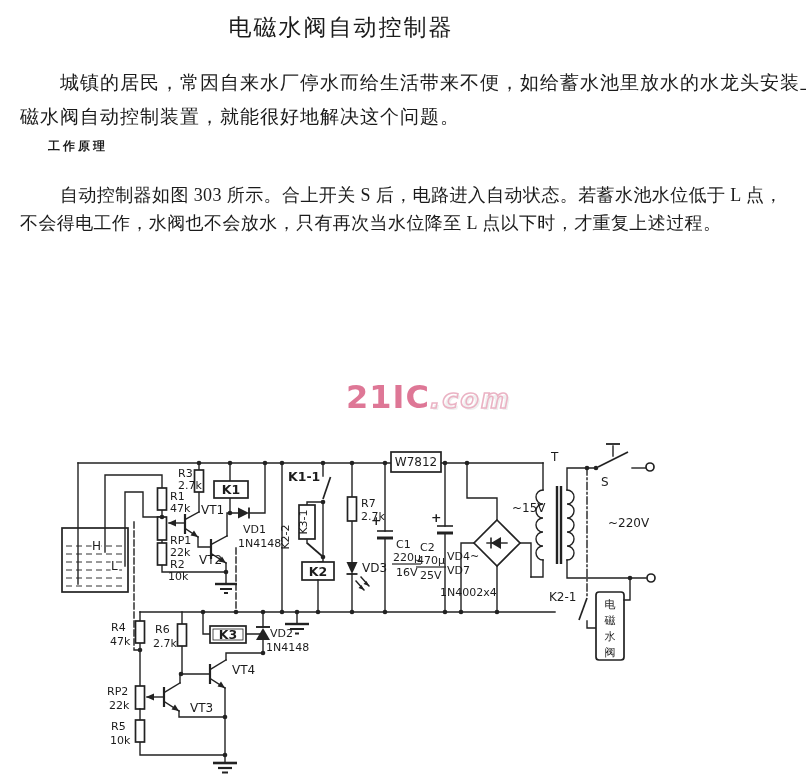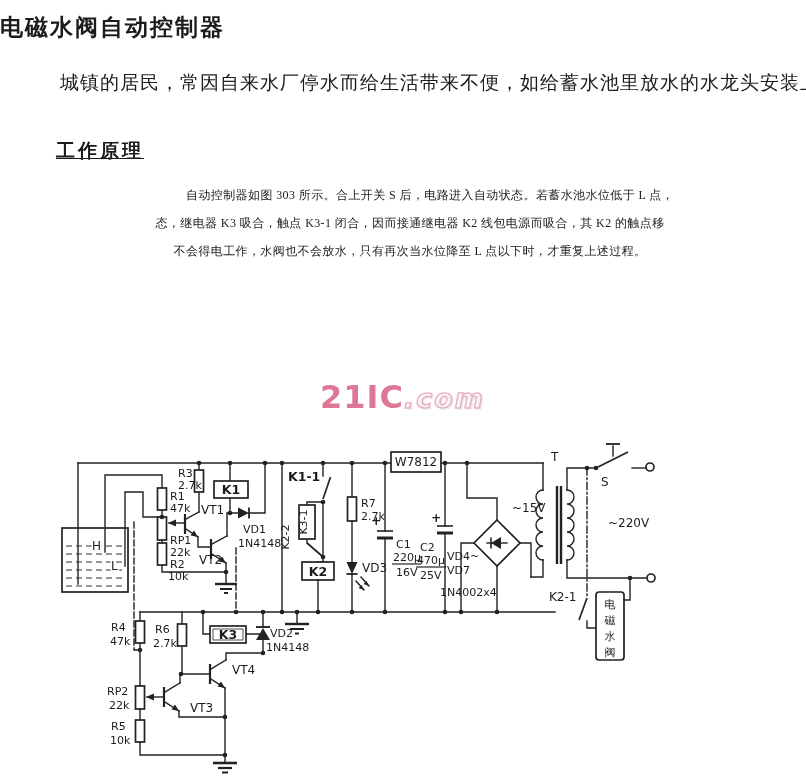--- a/index.html
+++ b/index.html
@@ -3,37 +3,37 @@
 <meta charset="utf-8">
 <style>
   html,body{margin:0;padding:0;}
   body{
     width:806px;height:784px;position:relative;overflow:hidden;
     background:#ffffff;color:#1b1b1b;
     font-family:"Liberation Serif", serif;
   }
   .abs{position:absolute;}
   #title{
-    top:12px;left:0;width:682px;
-    font-size:23px;font-weight:bold;letter-spacing:2px;
+    top:12px;left:0;width:682px;text-align:center;
+    font-size:23px;font-weight:normal;letter-spacing:2px;
   }
   .para{left:20px;width:780px;white-space:nowrap;}
   #para1{top:66px;font-size:19px;line-height:34px;letter-spacing:1px;}
-  #para2{top:181px;font-size:12px;line-height:28.2px;letter-spacing:0.4px;text-align:center;}
+  #para2{top:181px;font-size:18px;line-height:28.2px;letter-spacing:0.4px;}
   .indent{text-indent:40px;}
   #heading{
-    top:138px;left:56px;font-size:19px;font-weight:bold;letter-spacing:3px;text-decoration:underline;
+    top:138px;left:48px;font-size:12px;font-weight:bold;letter-spacing:3px;
   }
   #watermark{
     top:378px;left:320px;z-index:5;white-space:nowrap;
     mix-blend-mode:multiply;opacity:.85;
     font-family:"DejaVu Sans", sans-serif;
   }
   .wm-main{
-    font-size:32px;font-weight:bold;letter-spacing:1px;color:#d95f84;
+    font-size:32px;font-weight:bold;letter-spacing:1px;color:#d95f84;margin-left:26px;
   }
   .wm-suffix{
     font-size:27px;font-weight:bold;font-style:italic;letter-spacing:2px;
     color:rgba(255,255,255,0.1);
     -webkit-text-stroke:1.6px #e7a6ba;
     text-shadow:2px 2px 0 rgba(180,180,180,0.25);
     margin-top:16px;
   }
   #circuit-svg{top:430px;left:0;}
   
@@ -48,27 +48,27 @@
   .probe-lab{font-family:"DejaVu Sans", sans-serif;font-size:12px;fill:#1c1c1c;
     paint-order:stroke;stroke:#fff;stroke-width:3px;}
 </style>
 </head>
 <body>
 
 <div class="abs" id="title">电磁水阀自动控制器</div>
 
 <div class="abs para" id="para1">
   <div class="indent">城镇的居民，常因自来水厂停水而给生活带来不便，如给蓄水池里放水的水龙头安装上电</div>
+  <div>磁水阀自动控制装置，就能很好地解决这个问题。</div>
 </div>
 
 <div class="abs" id="heading">工作原理</div>
 
 <div class="abs para" id="para2">
   <div class="indent">自动控制器如图 303 所示。合上开关 S 后，电路进入自动状态。若蓄水池水位低于 L 点，</div>
-  <div>态，继电器 K3 吸合，触点 K3-1 闭合，因而接通继电器 K2 线包电源而吸合，其 K2 的触点移</div>
   <div>不会得电工作，水阀也不会放水，只有再次当水位降至 L 点以下时，才重复上述过程。</div>
 </div>
 
 <div class="abs" id="watermark">
   <span class="wm-main">21IC</span><span class="wm-suffix">.com</span>
 </div>
 
 <svg class="abs" id="circuit-svg" width="806" height="354" viewBox="0 430 806 354" xmlns="http://www.w3.org/2000/svg">
 
   <g>

